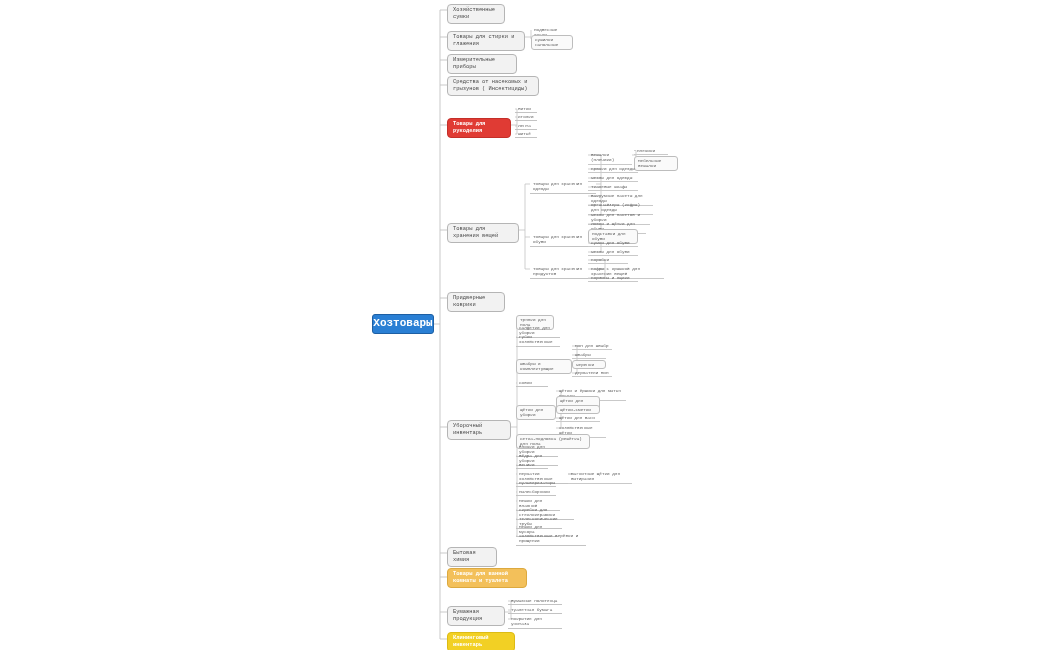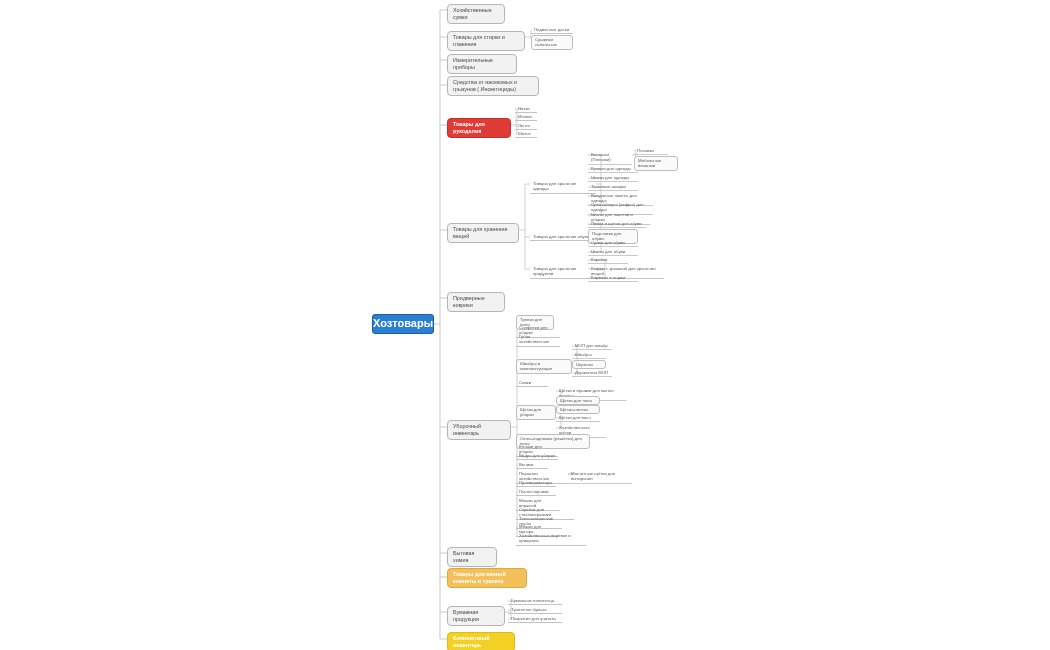--- a/index.html
+++ b/index.html
@@ -1,18 +1,18 @@
 <!DOCTYPE html>
 <html><head>
 <meta charset="utf-8">
 <style>
   html,body{margin:0;padding:0;background:#ffffff;}
   body{width:1050px;height:650px;position:relative;overflow:hidden;
        font-family:"Liberation Sans","DejaVu Sans",sans-serif;}
-  #canvas{position:absolute;left:0;top:0;width:1050px;height:650px;}
+  #canvas{position:absolute;left:0;top:0;width:1050px;height:650px;font-family:Liberation Mono, monospace;}
   svg#links{position:absolute;left:0;top:0;width:1050px;height:650px;pointer-events:none;}
   .node{position:absolute;box-sizing:border-box;display:flex;align-items:center;
         white-space:pre-wrap;line-height:1.25;}
   
   .n-root{background:#2a7fd4;border:1px solid #1d5fa3;color:#ffffff;border-radius:3px;
           font-size:11px;font-weight:bold;justify-content:center;padding:3px 8px;}
   
   .n-l1{background:#f2f2f2;border:1px solid #b5b5b5;border-radius:4px;color:#4a4a4a;
         font-size:5.4px;padding:2px 5px;}
   .n-l1.red{background:#e03b34;border-color:#c42f29;color:#ffffff;font-weight:bold;font-size:5.4px;}

